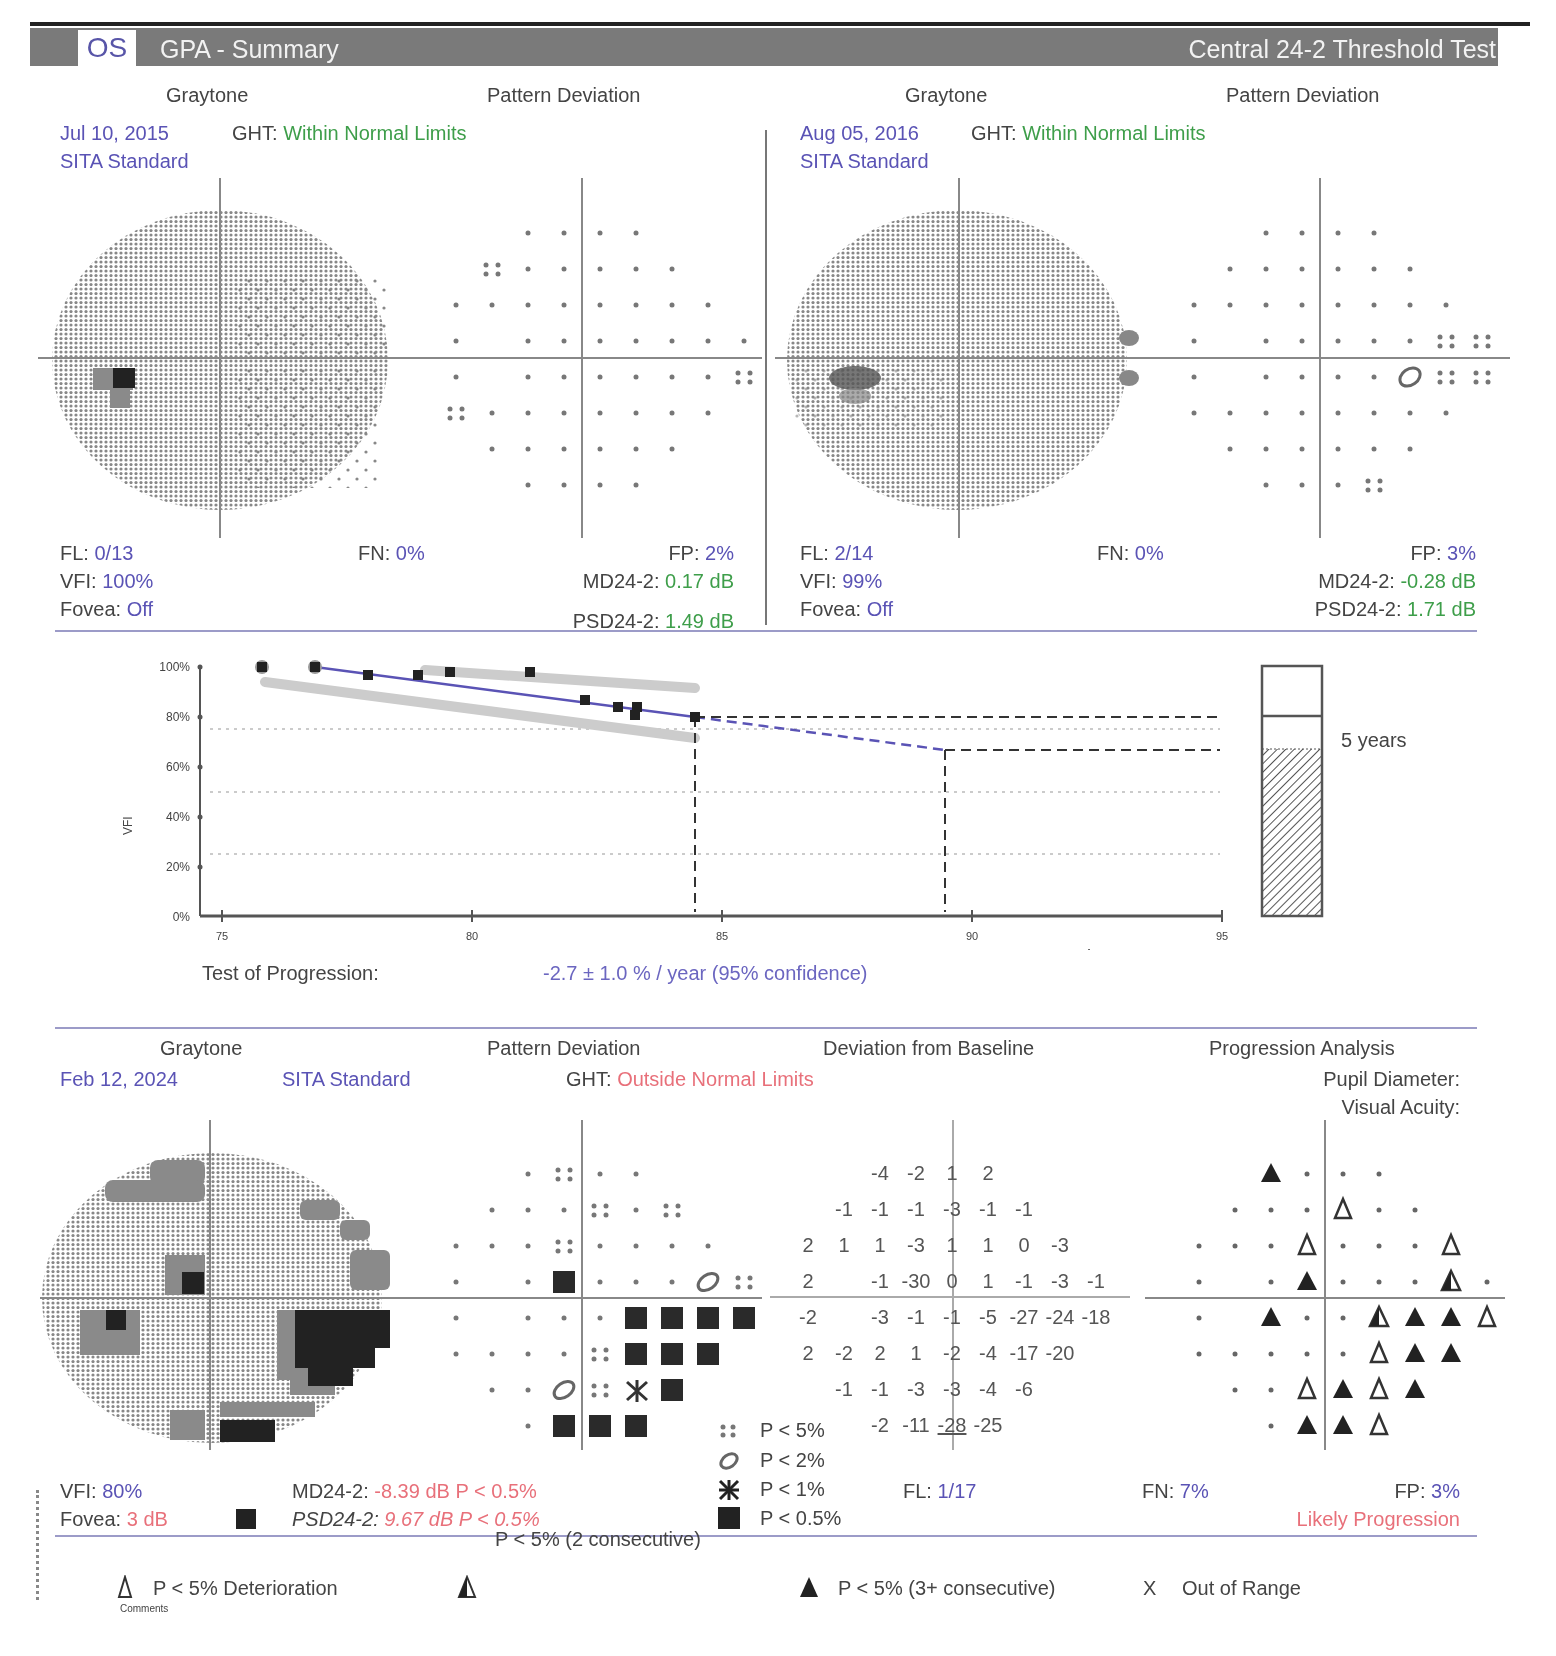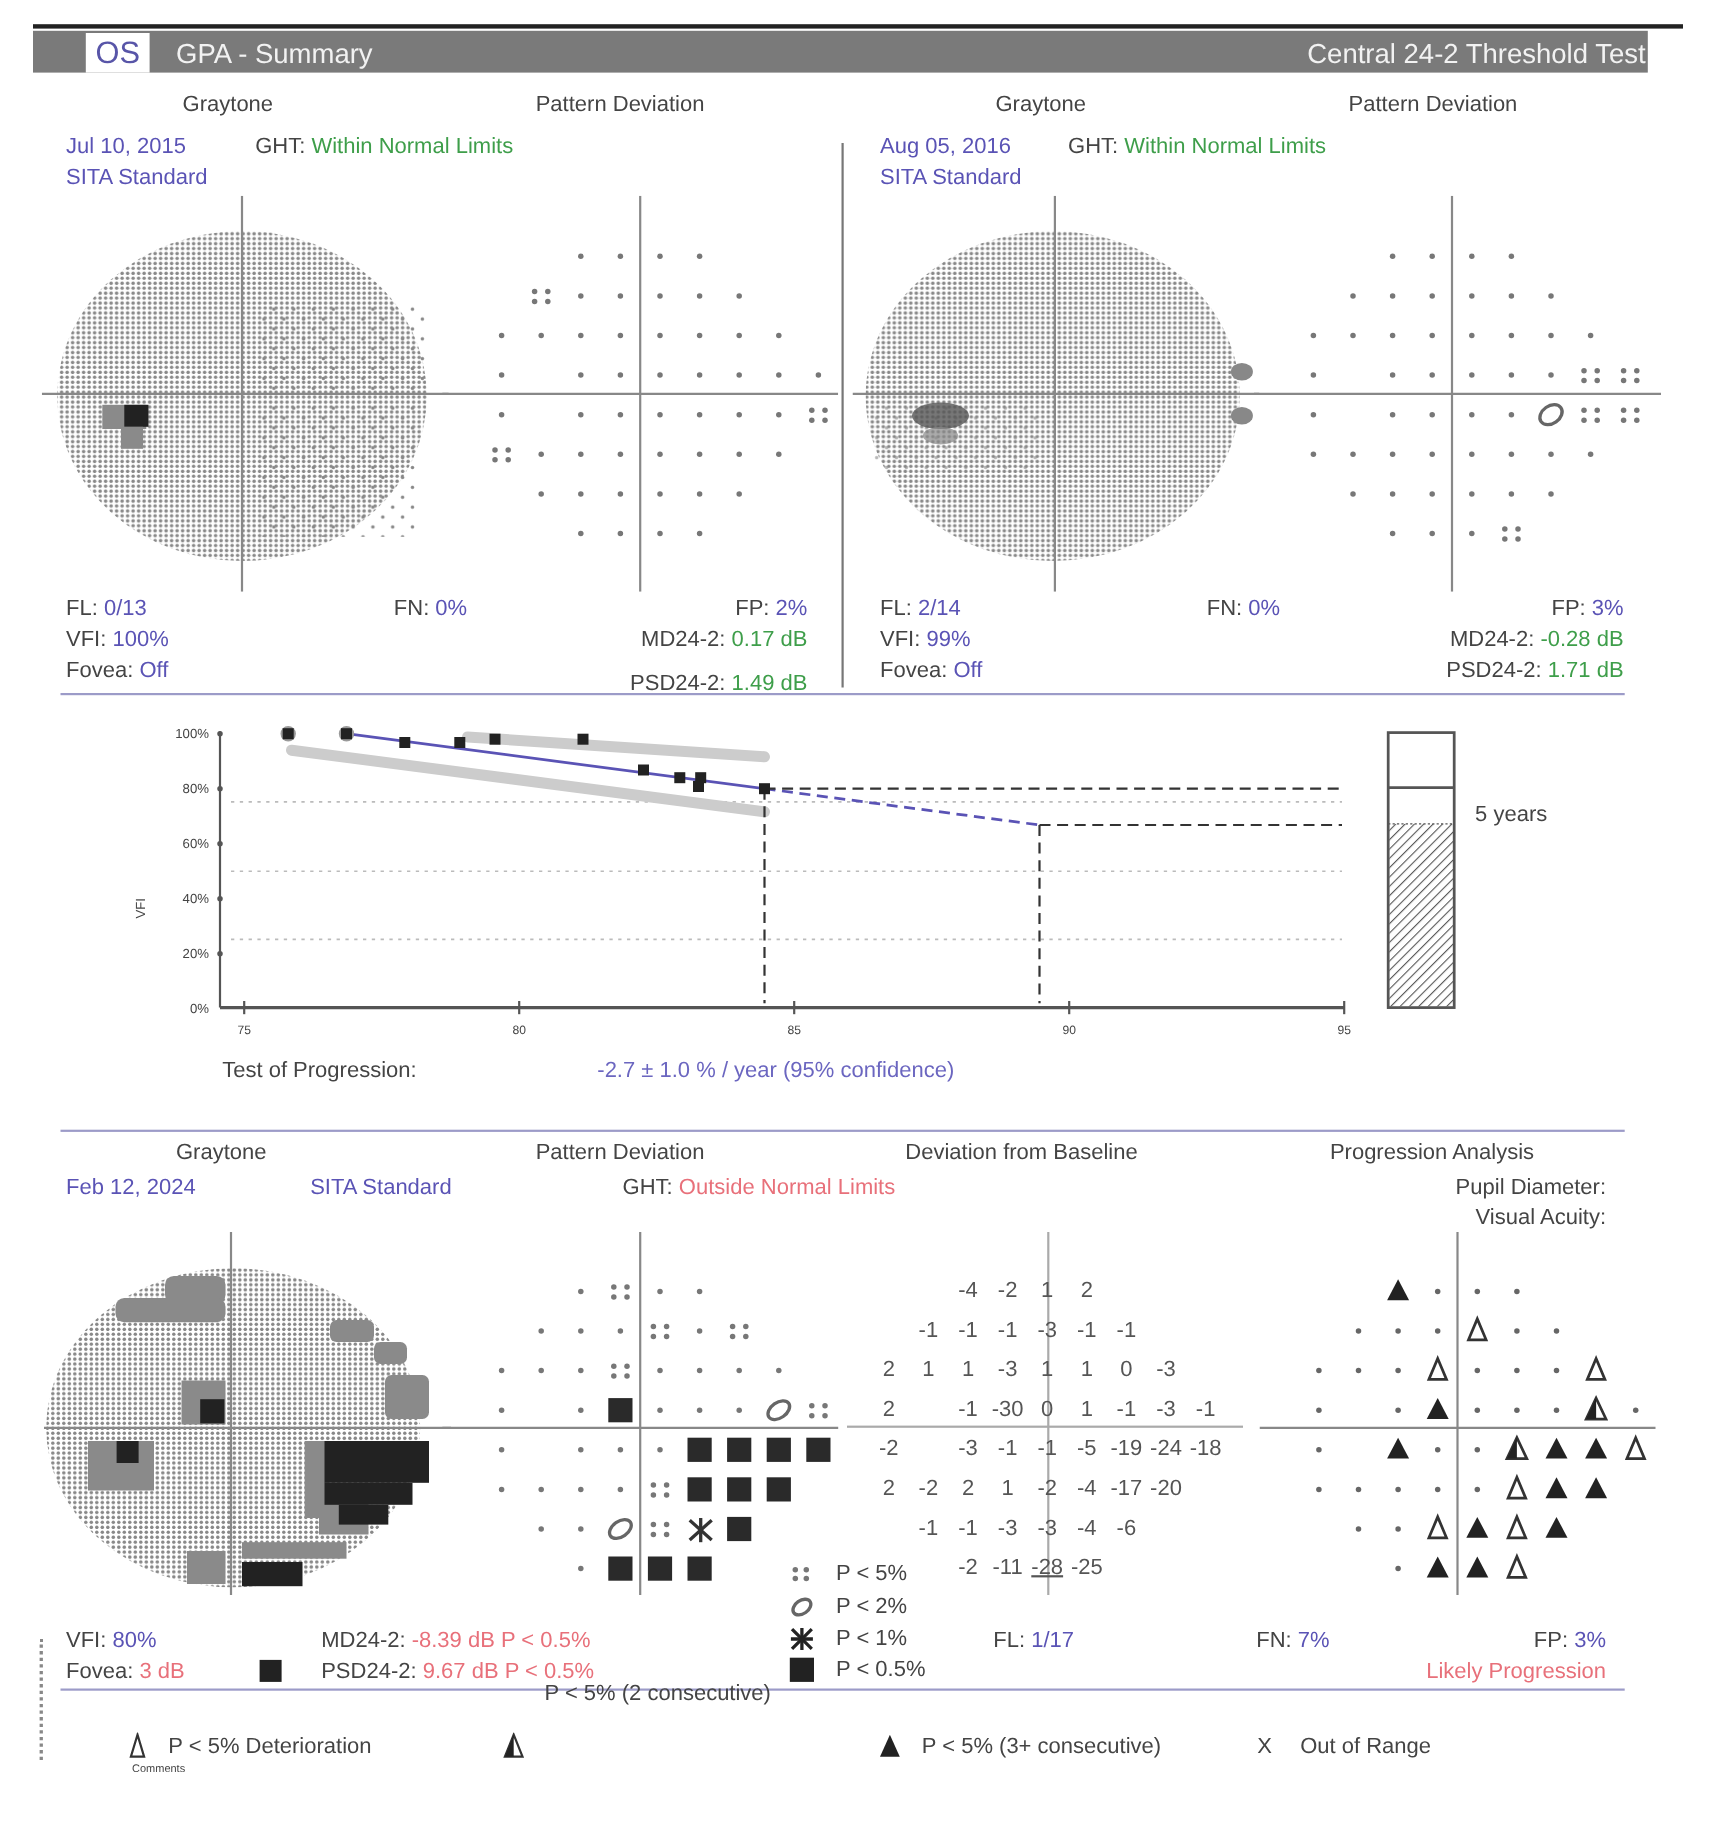--- a/index.html
+++ b/index.html
@@ -538,21 +538,21 @@
       <div class="num" style="left: 134px; top: 150px;">0</div>
       <div class="num" style="left: 170px; top: 150px;">1</div>
       <div class="num" style="left: 206px; top: 150px;">-1</div>
       <div class="num" style="left: 242px; top: 150px;">-3</div>
       <div class="num" style="left: 278px; top: 150px;">-1</div>
       <div class="num" style="left: -10px; top: 186px;">-2</div>
       <div class="num" style="left: 62px; top: 186px;">-3</div>
       <div class="num" style="left: 98px; top: 186px;">-1</div>
       <div class="num" style="left: 134px; top: 186px;">-1</div>
       <div class="num" style="left: 170px; top: 186px;">-5</div>
-      <div class="num" style="left: 206px; top: 186px;">-19</div>
+      <div class="num" style="left: 206px; top: 186px;">-27</div>
       <div class="num" style="left: 242px; top: 186px;">-24</div>
       <div class="num" style="left: 278px; top: 186px;">-18</div>
       <div class="num" style="left: -10px; top: 222px;">2</div>
       <div class="num" style="left: 26px; top: 222px;">-2</div>
       <div class="num" style="left: 62px; top: 222px;">2</div>
       <div class="num" style="left: 98px; top: 222px;">1</div>
       <div class="num" style="left: 134px; top: 222px;">-2</div>
       <div class="num" style="left: 170px; top: 222px;">-4</div>
       <div class="num" style="left: 206px; top: 222px;">-17</div>
       <div class="num" style="left: 242px; top: 222px;">-20</div>
@@ -672,21 +672,21 @@
   </div>
   <div class="abs t22 gray" style="left:42px;top:59px;">P &lt; 1%</div>
   <div class="abs" style="left:0;top:90px;width:22px;height:22px;background:#222;"></div>
   <div class="abs t22 gray" style="left:42px;top:88px;">P &lt; 0.5%</div>
 </div>
 
 <div class="abs t22" style="left:60px;top:1478px;"><span class="gray">VFI:</span> <span class="blue">80%</span></div>
 <div class="abs t22" style="left:60px;top:1506px;"><span class="gray">Fovea:</span> <span class="red">3 dB</span></div>
 <div class="abs" style="left:236px;top:1509px;width:20px;height:20px;background:#222;"></div>
 <div class="abs t22" style="left:292px;top:1478px;"><span class="gray">MD24-2:</span> <span class="red">-8.39 dB P &lt; 0.5%</span></div>
-<div class="abs t22" style="left:292px;top:1506px;"><span class="gray">PSD24-2:</span> <span class="red">9.67 dB P &lt; 0.5%</span></div>
+<div class="abs t22" style="left:292px;top:1506px;font-style:italic;"><span class="gray">PSD24-2:</span> <span class="red">9.67 dB P &lt; 0.5%</span></div>
 <div class="abs t22" style="left:903px;top:1478px;"><span class="gray">FL:</span> <span class="blue">1/17</span></div>
 <div class="abs t22" style="left:1142px;top:1478px;"><span class="gray">FN:</span> <span class="blue">7%</span></div>
 <div class="abs t22" style="right:96px;top:1478px;"><span class="gray">FP:</span> <span class="blue">3%</span></div>
 <div class="abs t22 red" style="right:96px;top:1506px;">Likely Progression</div>
 
 <div class="abs divider" style="left:55px;top:1535px;width:1422px;"></div>
 
 <div class="abs" style="left:115px;top:1575px;width:20px;height:24px;">
   <svg width="20" height="24">
       <polygon points="10,2 4,22 16,22" fill="none" stroke="#333" stroke-width="2"></polygon>

